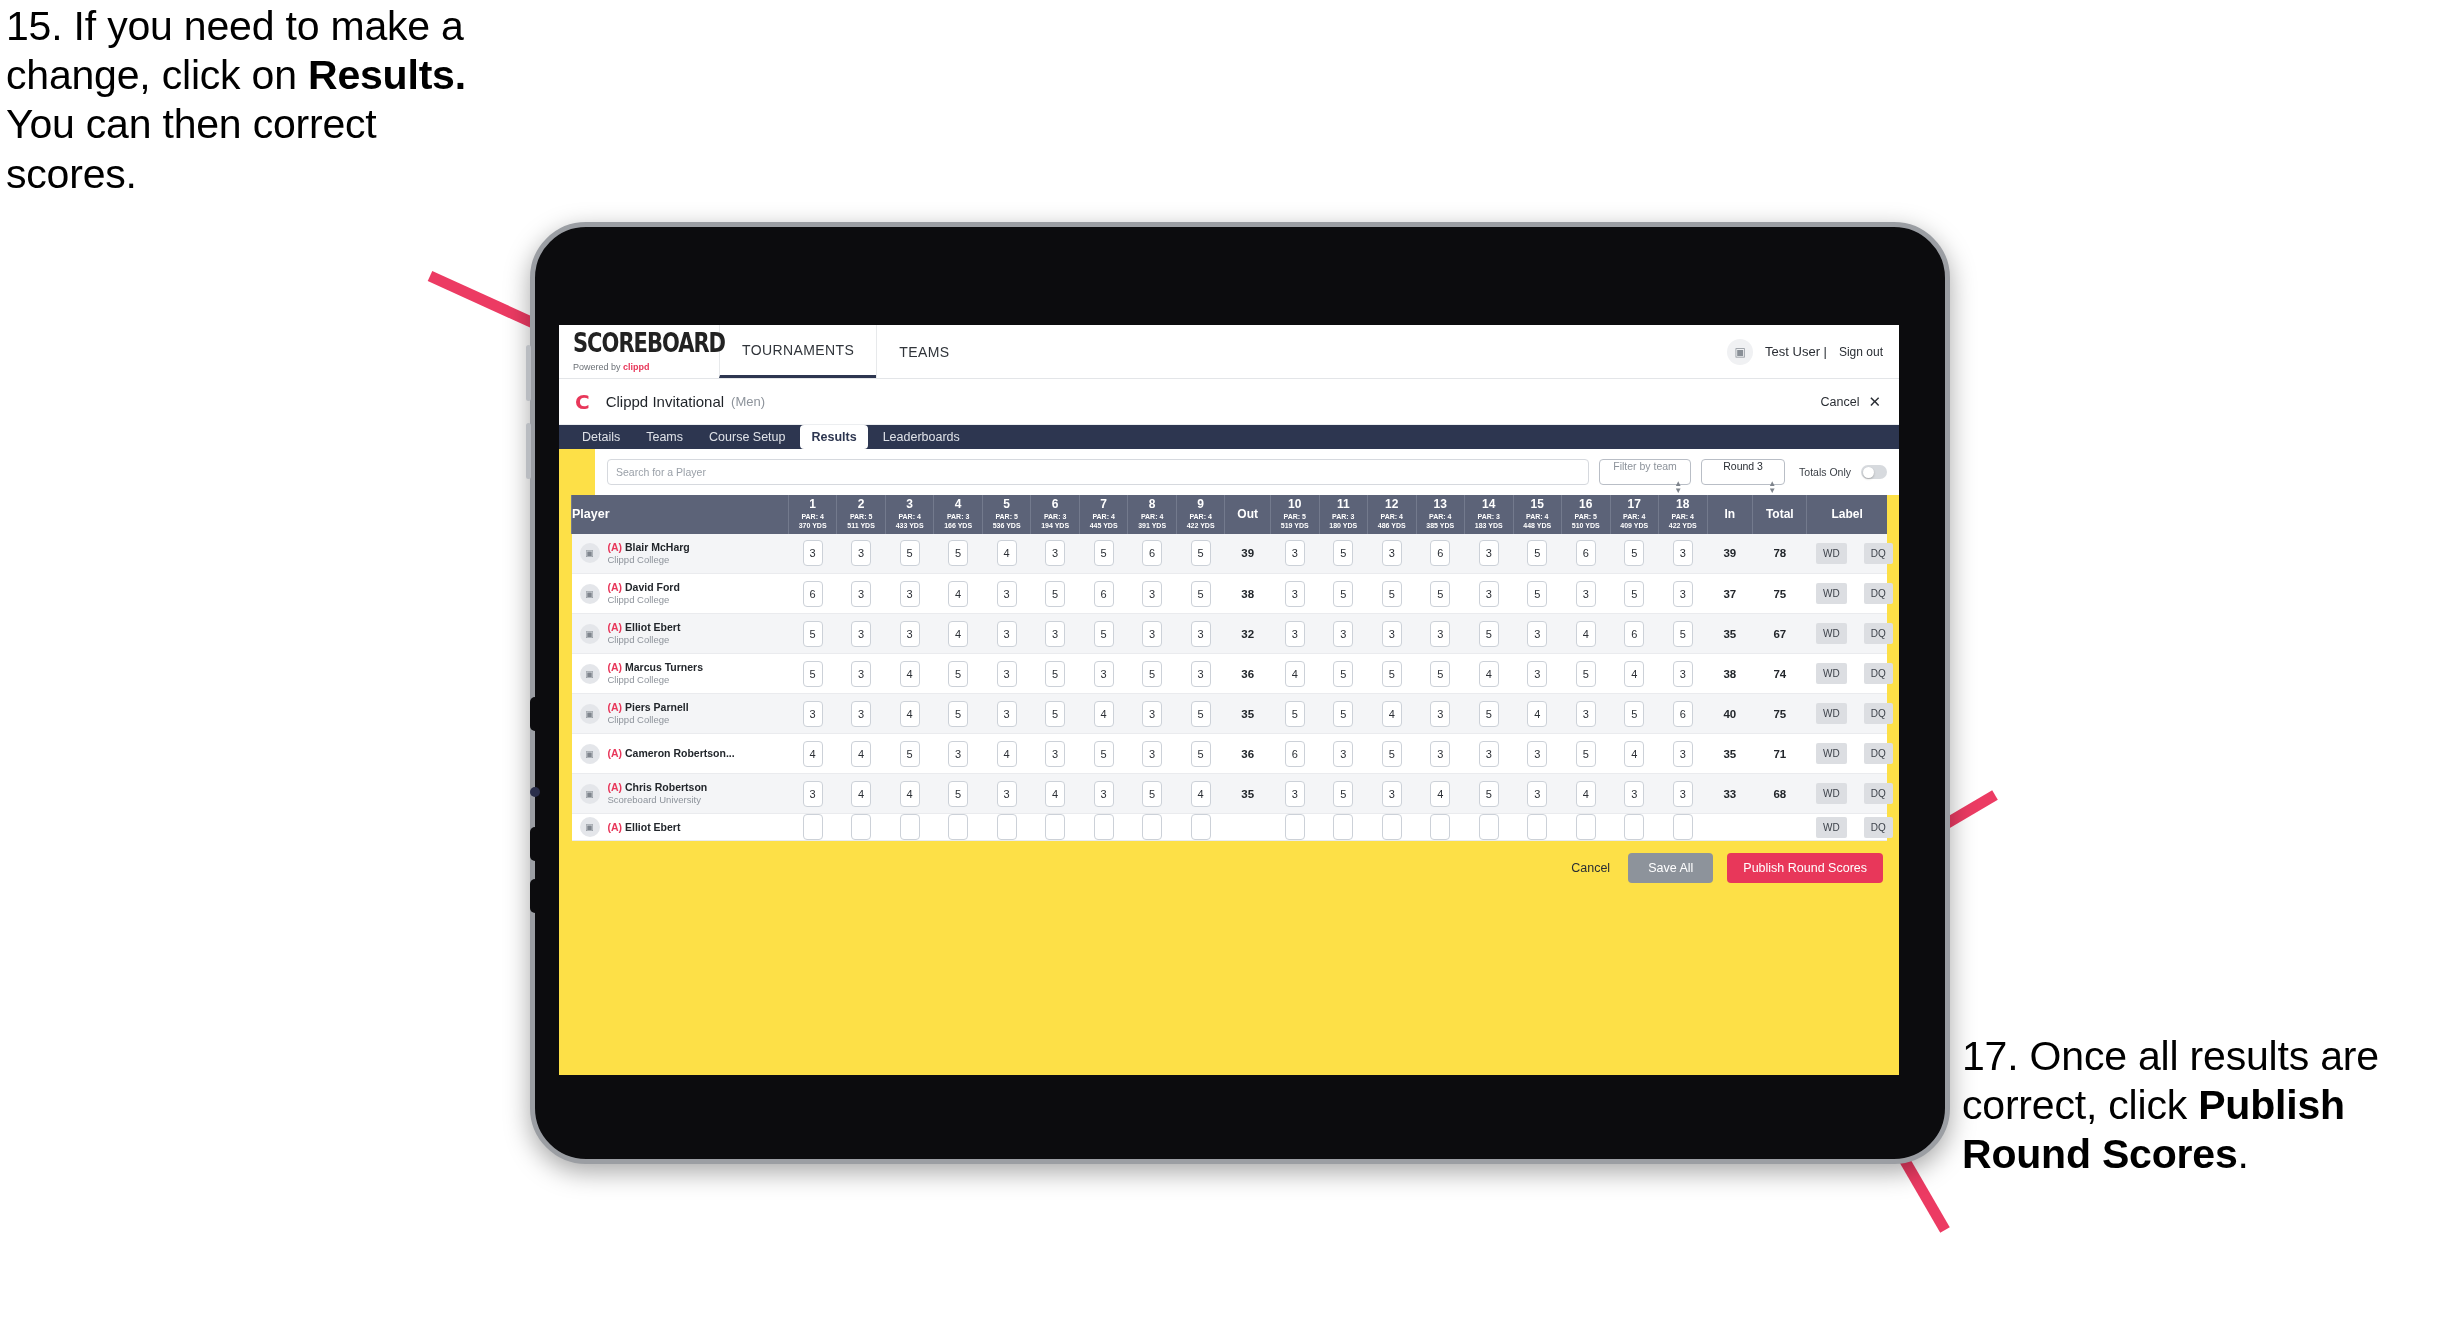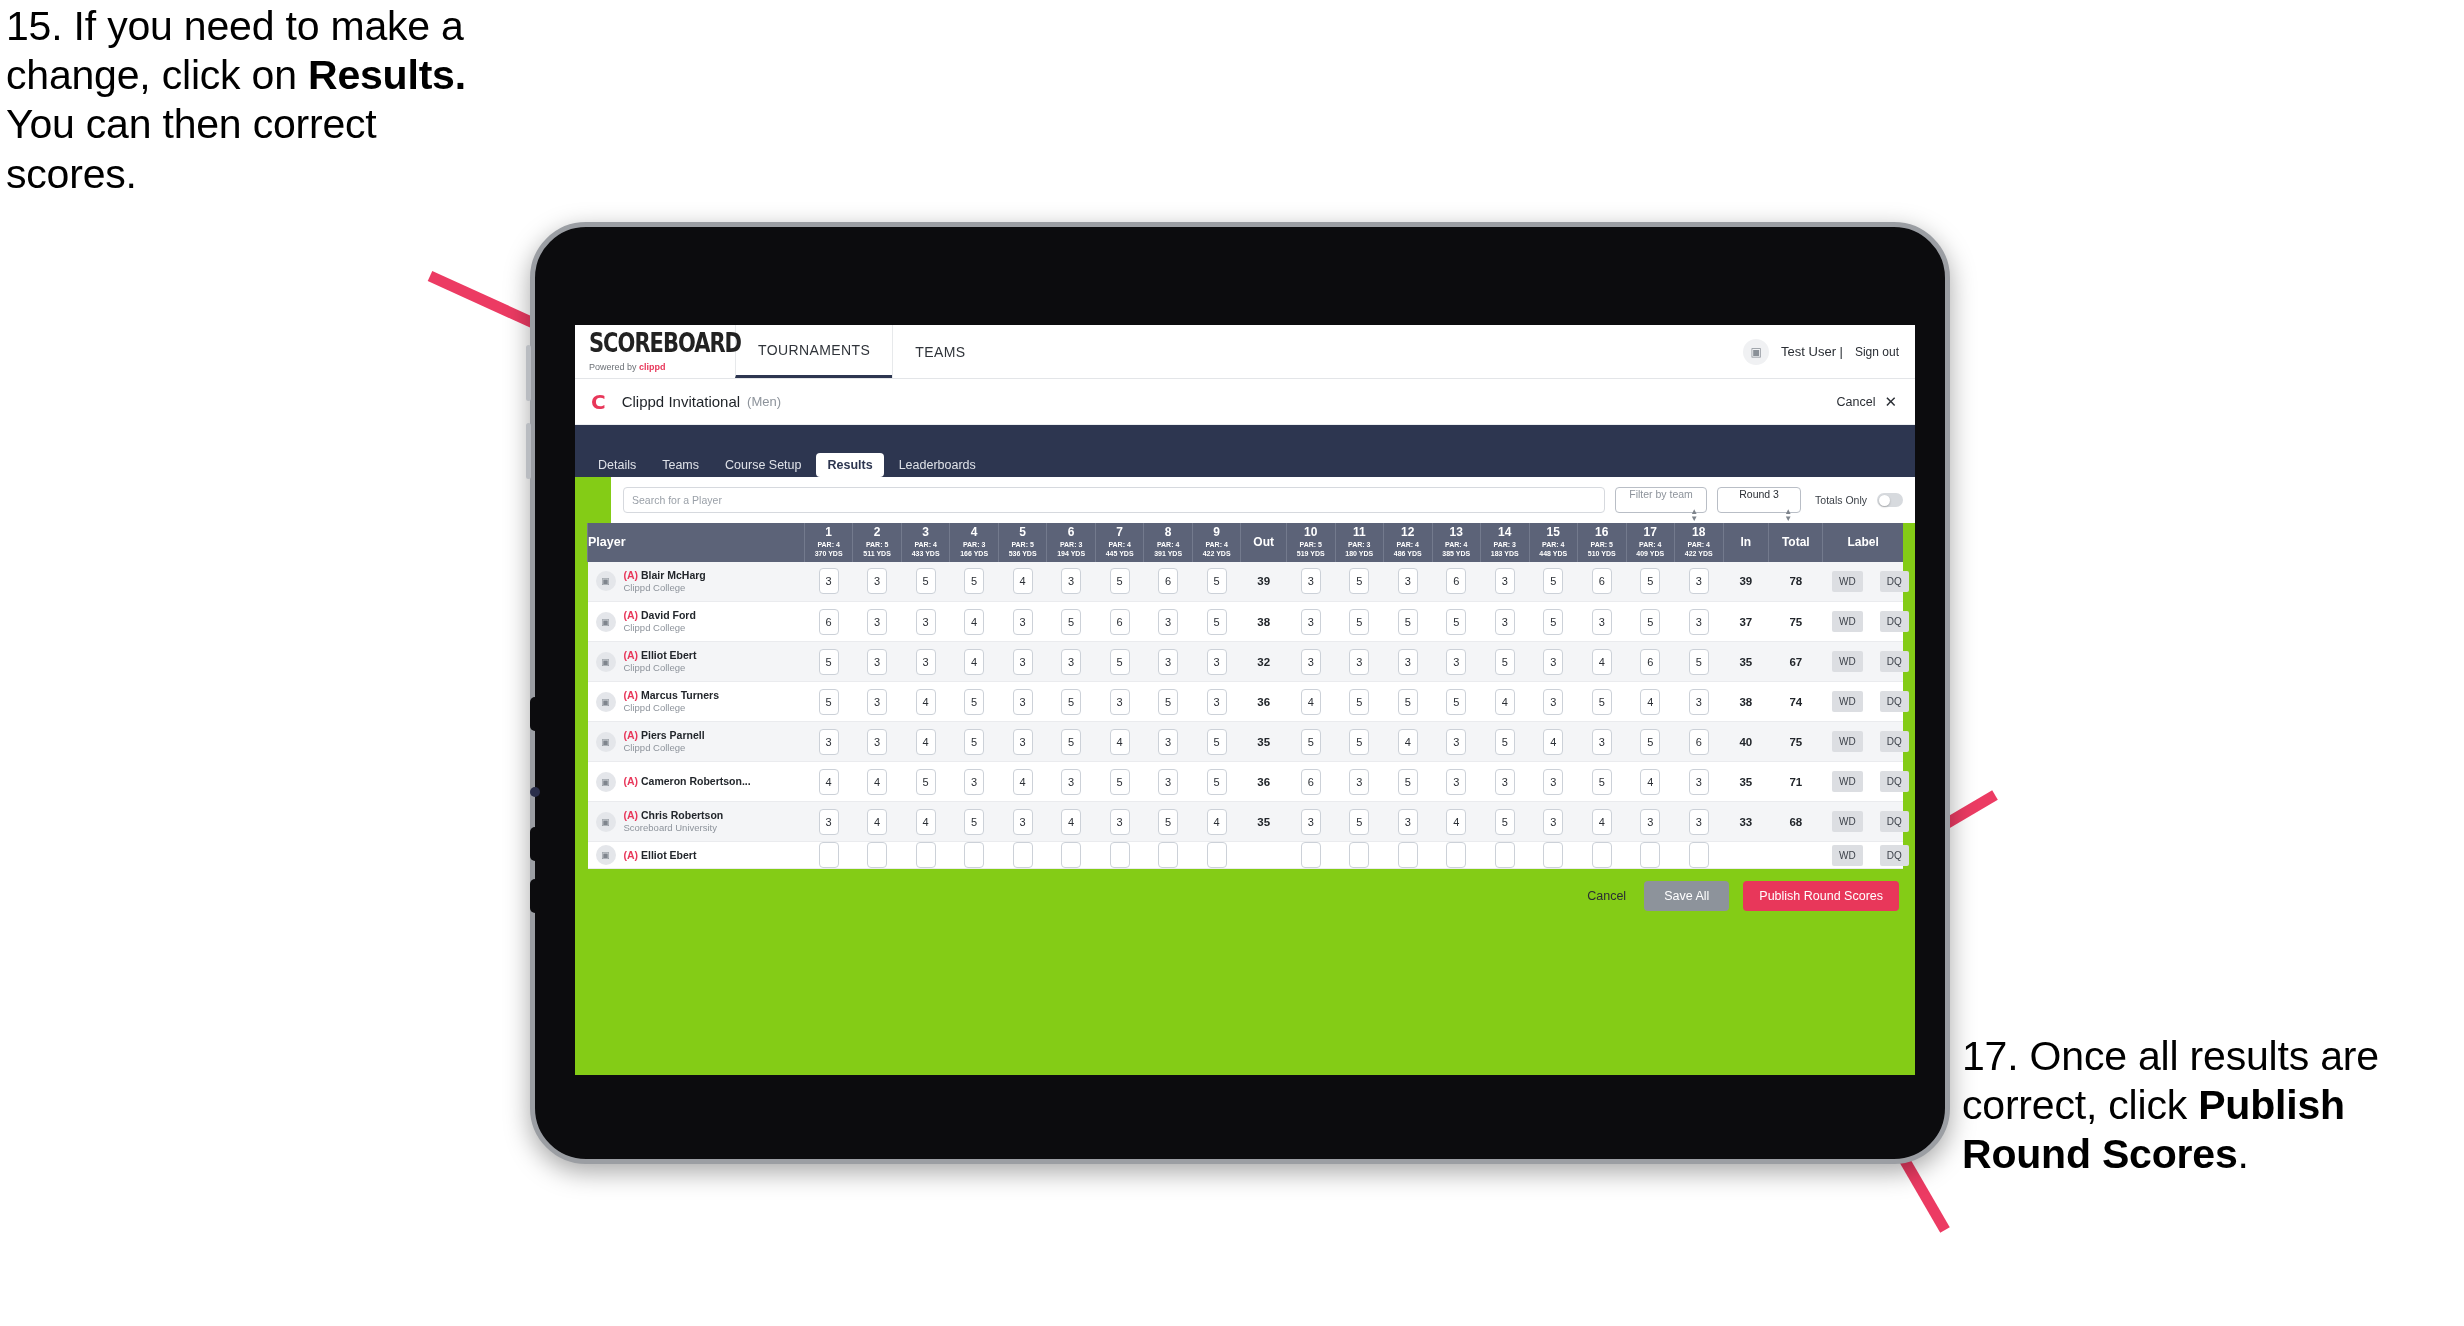--- a/index.html
+++ b/index.html
@@ -46,23 +46,23 @@
   .tab-dot {
     position:absolute; left:-5px; width:10px; height:34px; border-radius:6px;
     background:#0c0c0e;
   }
   .tab-dot.d1 { top: 470px; }
   .tab-dot.d2 { top: 560px; height: 10px; background:#2a2f4a; }
   .tab-dot.d3 { top: 600px; }
   .tab-dot.d4 { top: 652px; }
 
   #screen {
-    position: absolute; left: 40px; top: 98px;
+    position: absolute; left: 24px; top: 98px;
     width: 1340px; height: 750px;
-    background: #84cc16;
+    background: #fde047;
     overflow: hidden;
   }
 
   
   .topnav {
     height: 54px; background:#fff; border-bottom:1px solid #e3e5e8;
     display:flex; align-items:stretch;
   }
   .brand { width: 160px; padding-left: 14px; display:flex; flex-direction:column; justify-content:center; }
   .brand-name {
@@ -95,21 +95,21 @@
     background:#fff; border-bottom:1px solid #eceef0;
   }
   .tour-logo { color:#e8375a; font-weight:800; font-size:20px; margin-right:16px; font-family:"DejaVu Sans",sans-serif;}
   .tour-title { font-size:15px; color:#1e2227; }
   .tour-gender { font-size:13px; color:#8d939b; margin-left:7px; }
   .tour-cancel { margin-left:auto; display:flex; align-items:center; gap:9px; font-size:12.5px; color:#2a2e34; cursor:pointer;}
   .xmark { font-size: 15px; }
 
   
   .tabs {
-    background:#2d3650; height:52px; display:flex; align-items:flex-end; padding-left: 12px; gap: 4px;
+    background:#2d3650; height:24px; display:flex; align-items:center; padding-left: 12px; gap: 4px;
   }
   .tab {
     font-size: 12.5px; color:#dfe2e8; padding: 5px 11px; border-radius:4px; cursor:pointer;
   }
   .tab.active { background:#ffffff; color:#2d3650; font-weight:600; }
 
   
   .filters {
     height: 46px; display:flex; align-items:center; gap:10px; padding: 0 12px;
     background:#fff;

